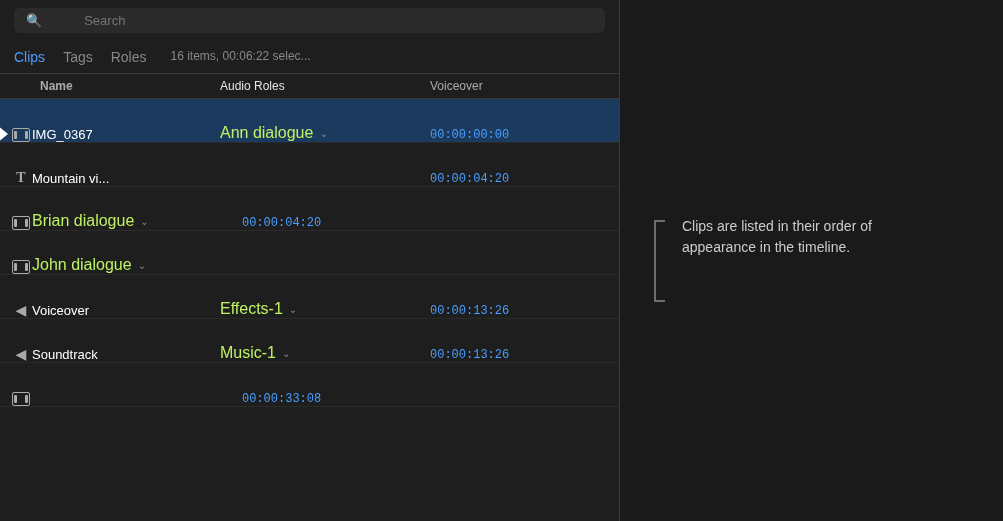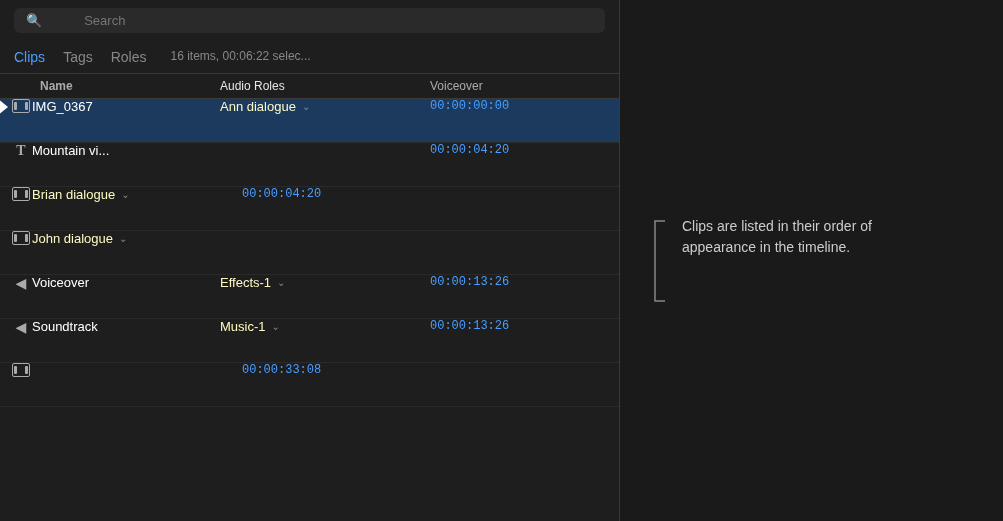--- a/index.html
+++ b/index.html
@@ -76,21 +76,21 @@
       font-weight: 400;
     }
 
     .table-body {
       flex: 1;
       overflow-y: auto;
     }
 
     .table-row {
       display: flex;
-      align-items: flex-start;
+      align-items: flex-end;
       height: 44px;
       border-bottom: 1px solid #2a2a2a;
       position: relative;
     }
 
     .table-row.selected {
       background: #1c3a5e;
     }
 
     .row-icon {
@@ -125,22 +125,22 @@
     .col-audio {
       width: 210px;
       font-size: 12px;
       color: #cccccc;
       display: flex;
       align-items: center;
       gap: 4px;
     }
 
     .dropdown-label {
-      font-size: 13px;
-      color: #fef9c3;
+      font-size: 16px;
+      color: #bef264;
     }
 
     .dropdown-arrow {
       font-size: 10px;
       color: #888;
       margin-left: 2px;
     }
 
     .col-position {
       width: 160px;

